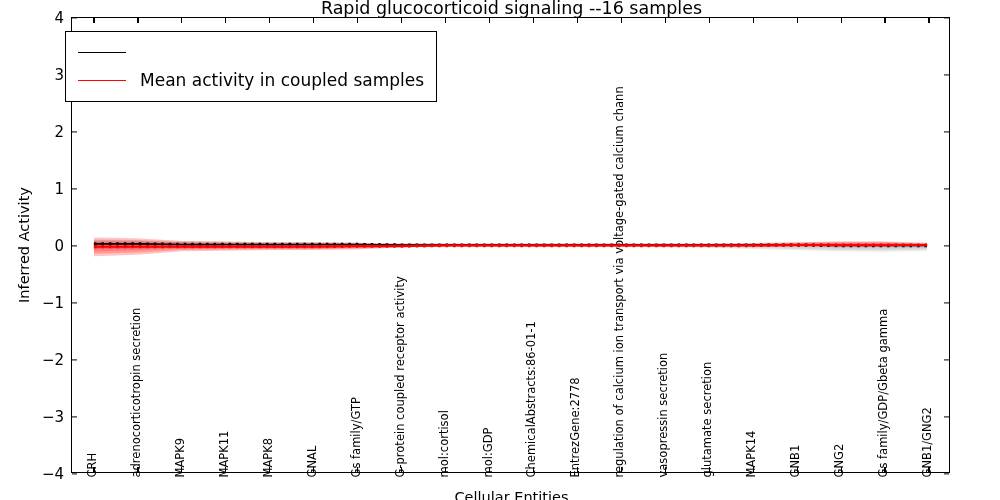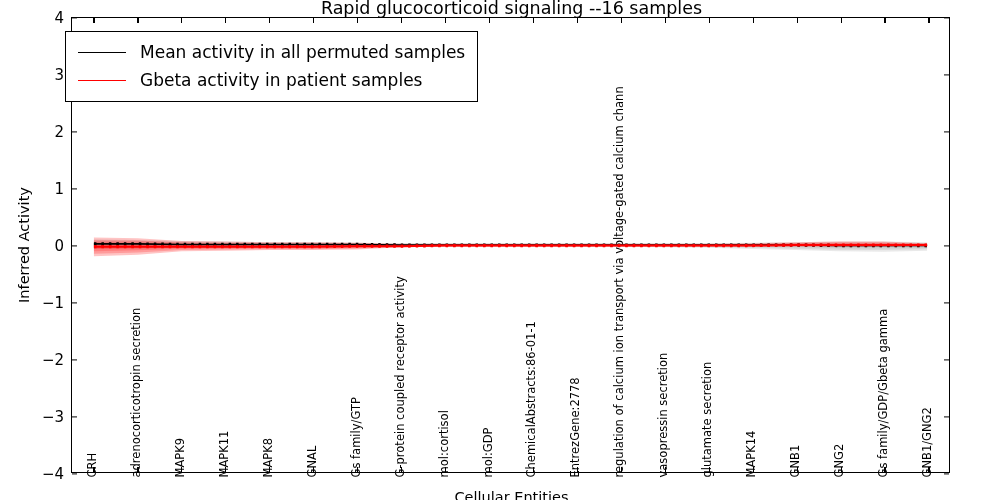--- a/index.html
+++ b/index.html
@@ -169,22 +169,21 @@
           <polyline points="21.98,229.71 65.93,229.71 109.88,229.71 153.83,229.71 197.78,229.71 241.73,229.71 285.68,229.14 329.63,229.14 373.58,228.57 417.53,228.57 461.48,228.57 505.43,228.57 549.38,228.57 593.33,228.57 637.28,228.57 681.23,228.57 725.18,228.00 769.13,228.00 813.08,228.00 857.03,228.00" fill="none" stroke="#ff0000" stroke-width="2"></polyline>
           <polyline points="21.98,229.71 65.93,229.71 109.88,229.71 153.83,229.71 197.78,229.71 241.73,229.71 285.68,229.14 329.63,229.14 373.58,228.57 417.53,228.57 461.48,228.57 505.43,228.57 549.38,228.57 593.33,228.57 637.28,228.57 681.23,228.57 725.18,228.00 769.13,228.00 813.08,228.00 857.03,228.00" fill="none" stroke="#ff0000" stroke-width="3.2" stroke-dasharray="2.5 5"></polyline>
         </svg>
     </div>
 
     <div id="xlabel">Cellular Entities</div>
 
     <div id="legend">
       <div class="lgrow">
         <span class="lgline"></span>
-        <span class="lgtxt">Mean activity in all permuted samples</span>
       </div>
       <div class="lgrow">
         <span class="lgline red"></span>
-        <span class="lgtxt">Gbeta activity in patient samples</span>
+        <span class="lgtxt">Mean activity in coupled samples</span>
       </div>
     </div>
 
   </div>
 </div>
 
 </body></html>

